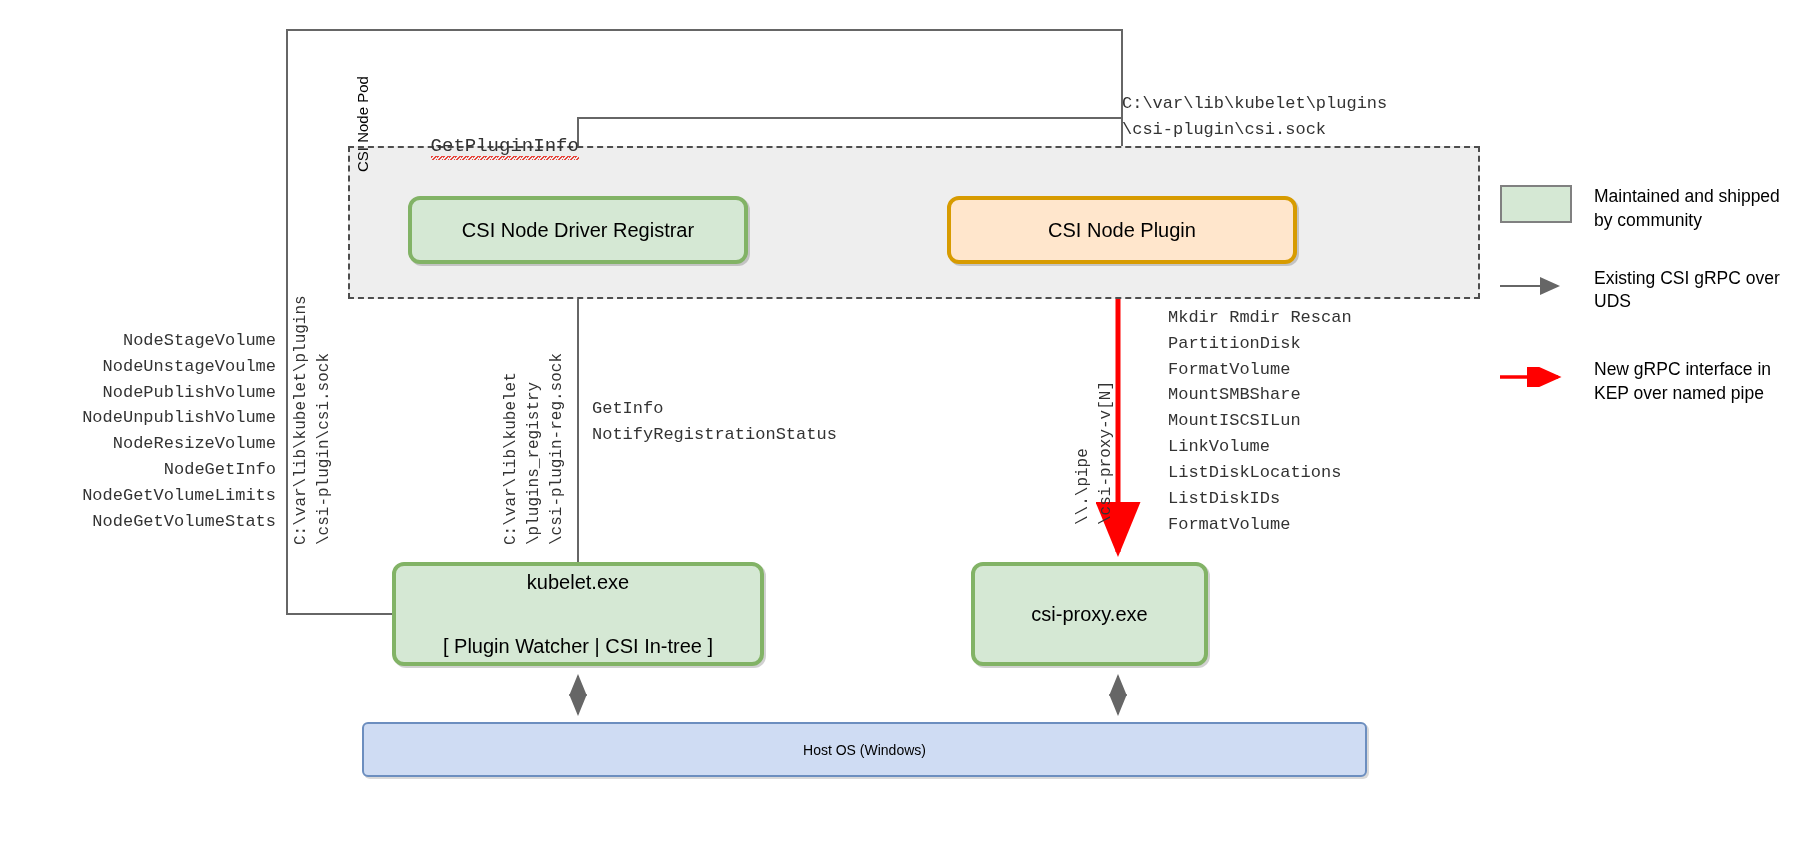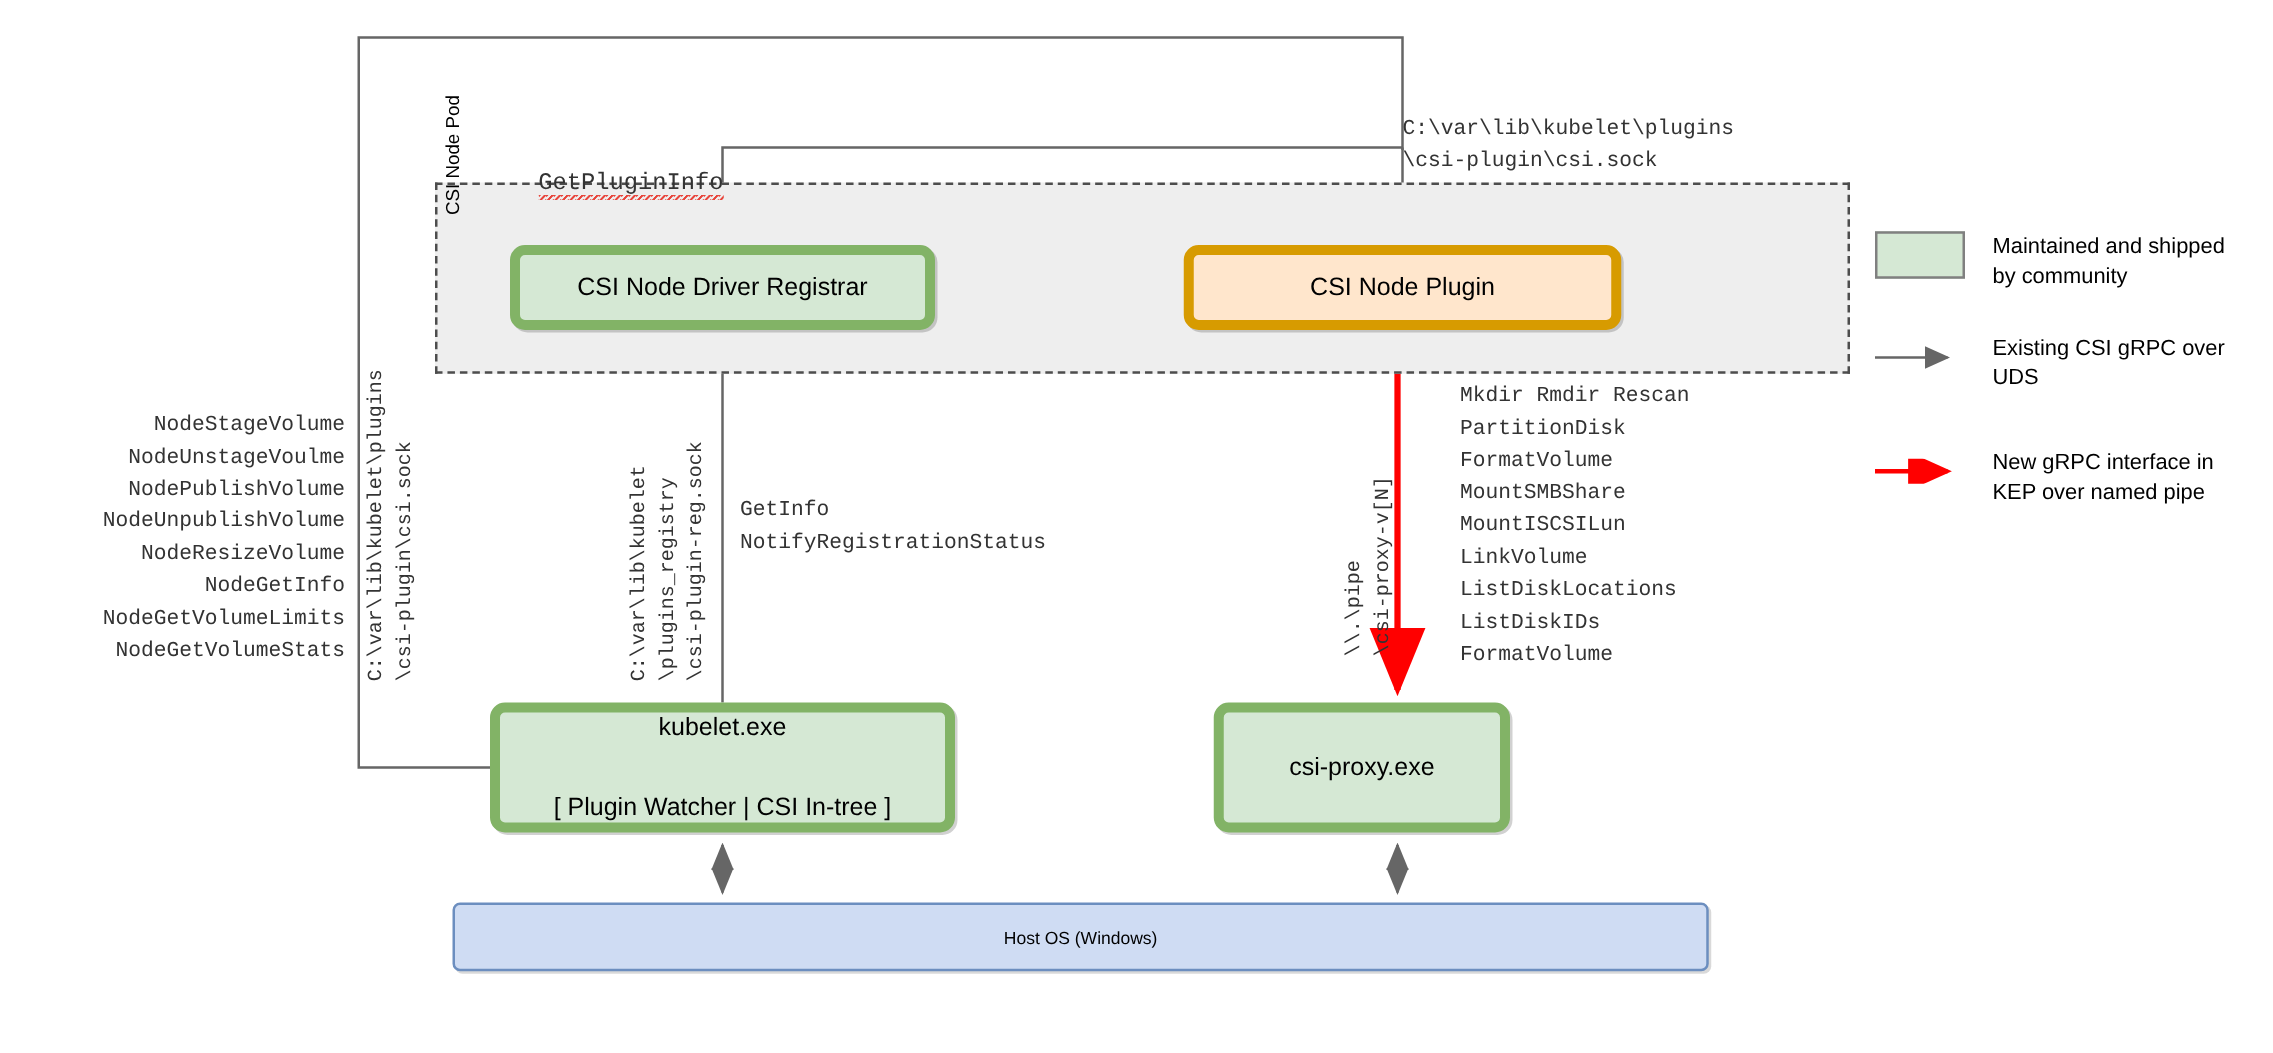--- a/index.html
+++ b/index.html
@@ -15,21 +15,21 @@
   }
   #pod-label{
     position:absolute;left:354px;top:172px;
     font-size:15px;color:#000;white-space:nowrap;
     transform:rotate(-90deg);transform-origin:left top;
   }
 
   
   .nodebox{
     position:absolute;box-sizing:border-box;border-radius:12px;
-    border:8px solid #a3a3a3;
+    border:4px solid #a3a3a3;
     display:flex;flex-direction:column;align-items:center;justify-content:center;
     font-size:20px;color:#000;text-align:center;line-height:1.35;
     box-shadow:2px 2px 0 rgba(0,0,0,0.18);
   }
   .green{background:#d5e8d4;border-color:#82b366;}
   .yellow{background:#ffe6cc;border-color:#d79b00;}
 
   #box-registrar{left:408px;top:196px;width:340px;height:68px;}
   #box-nodeplugin{left:947px;top:196px;width:350px;height:68px;}
   #box-kubelet{left:392px;top:562px;width:372px;height:104px;gap:37px;}

